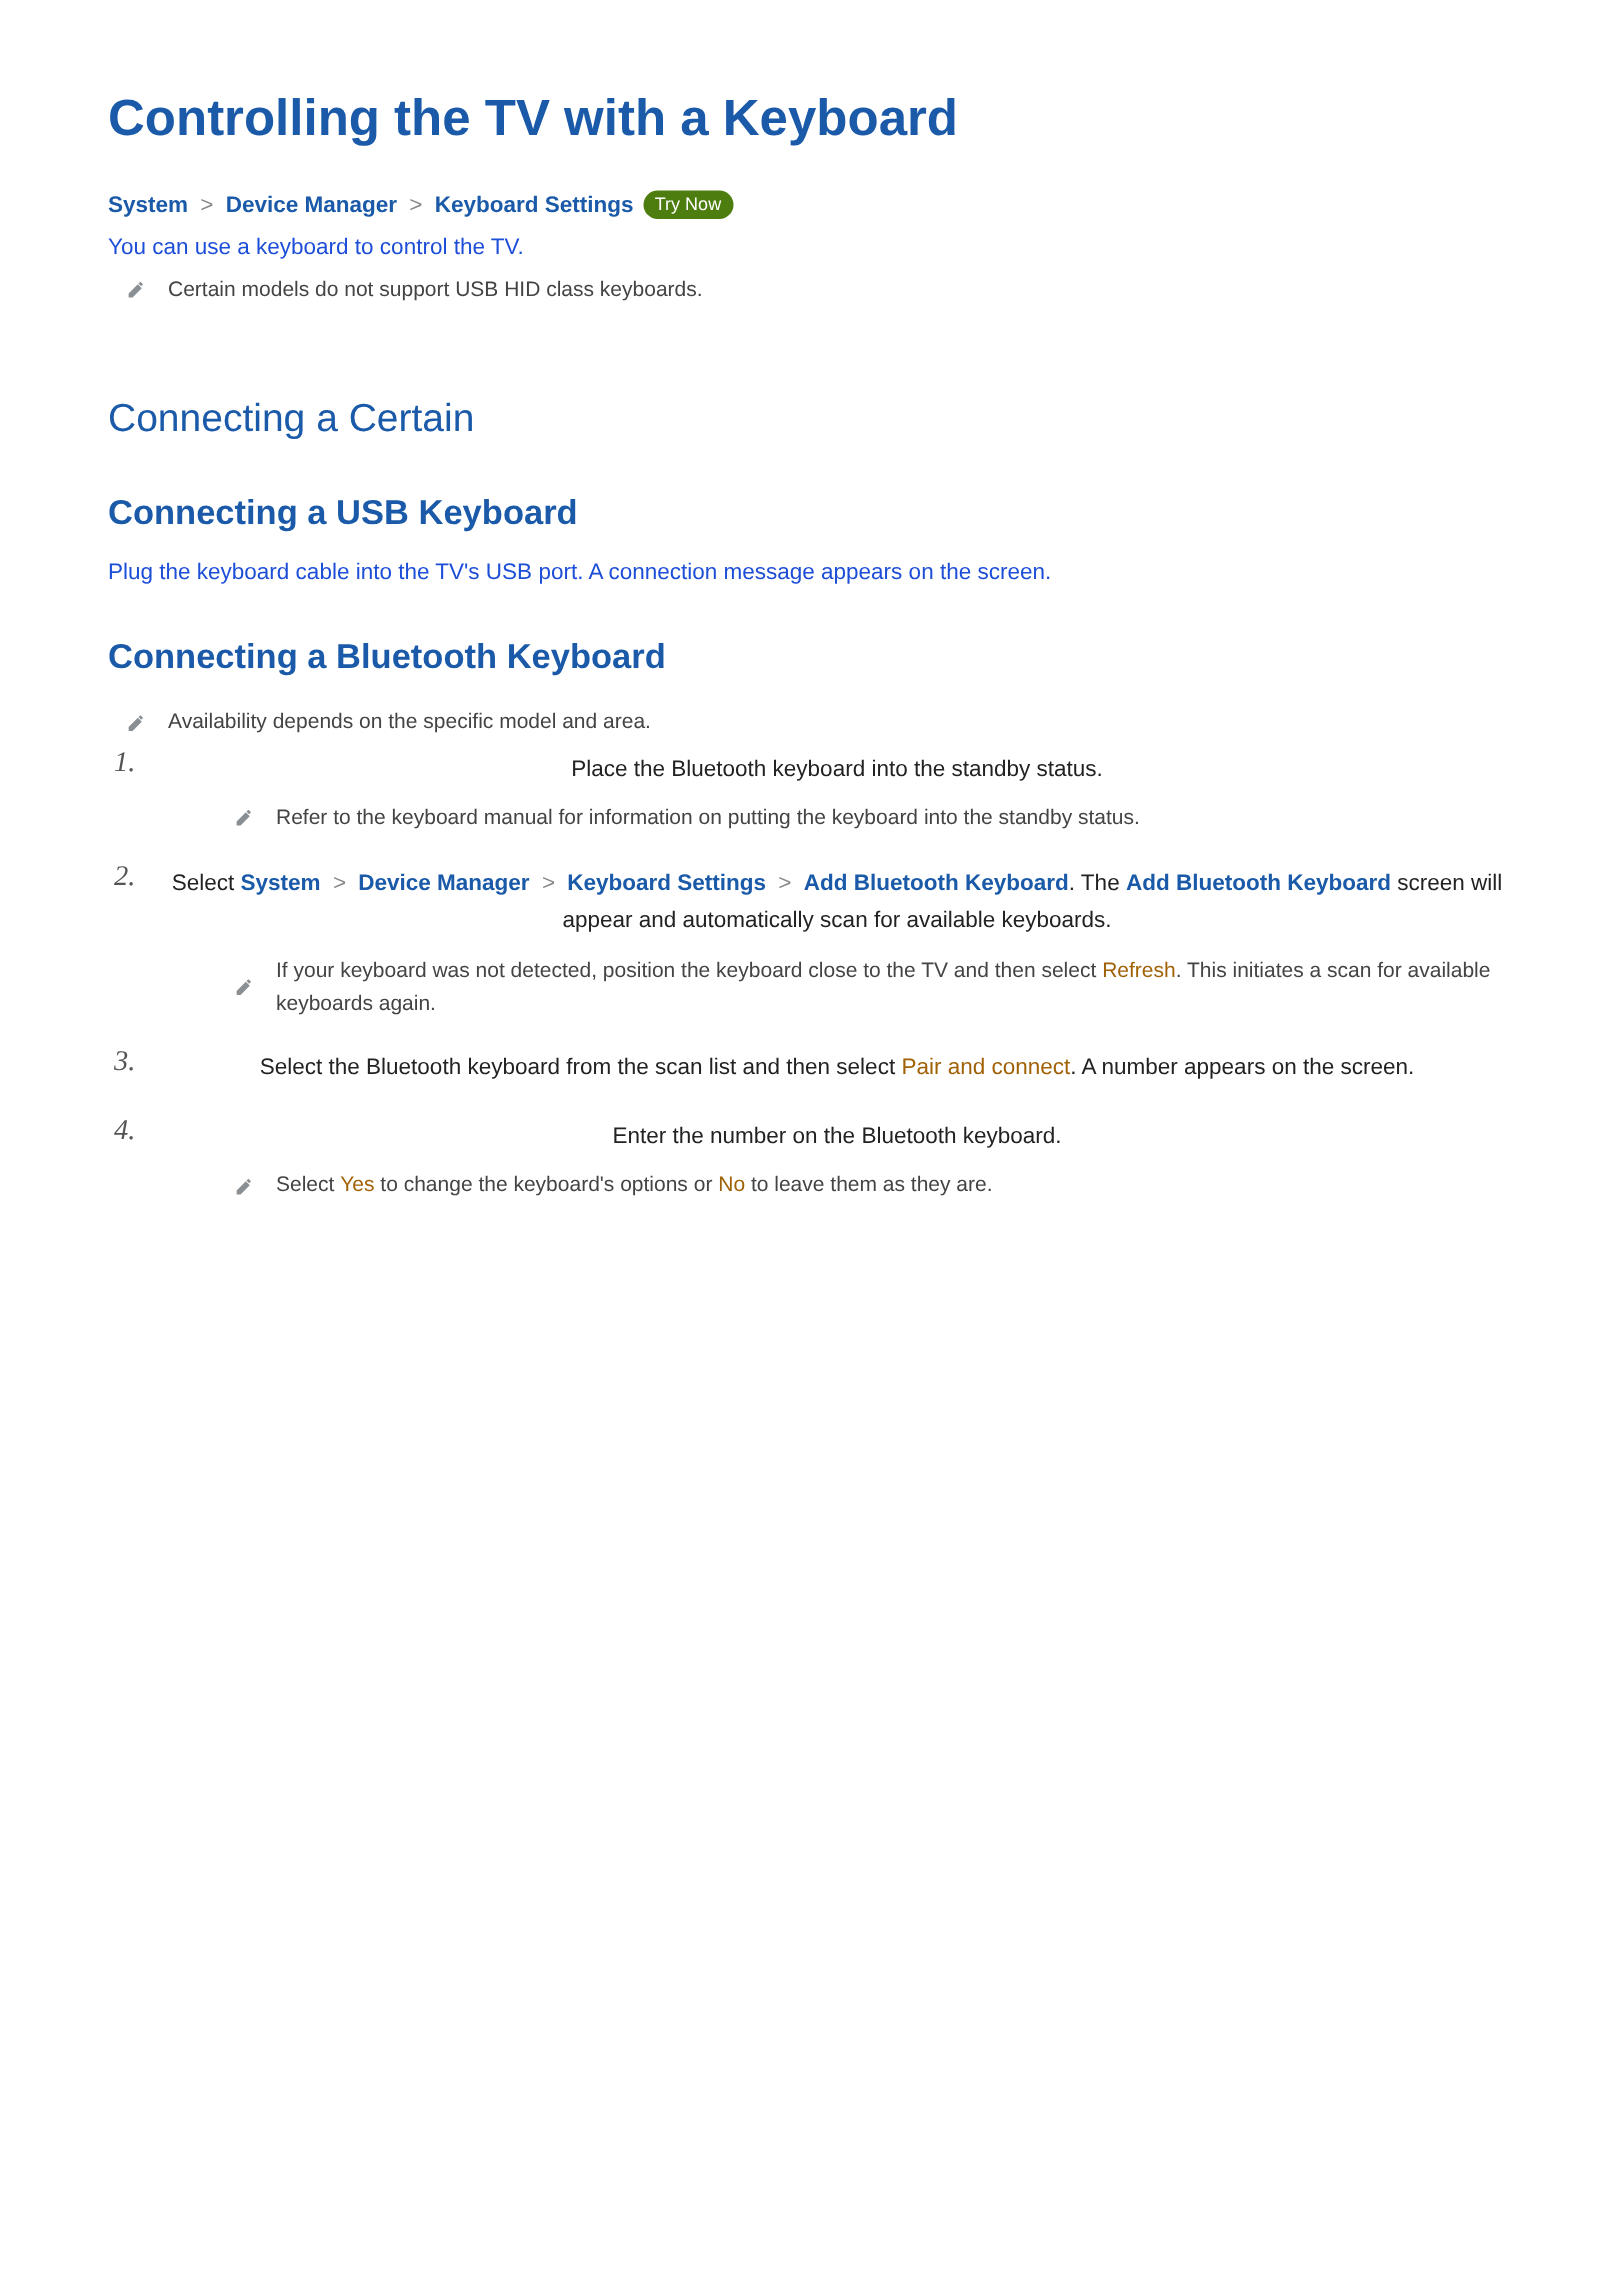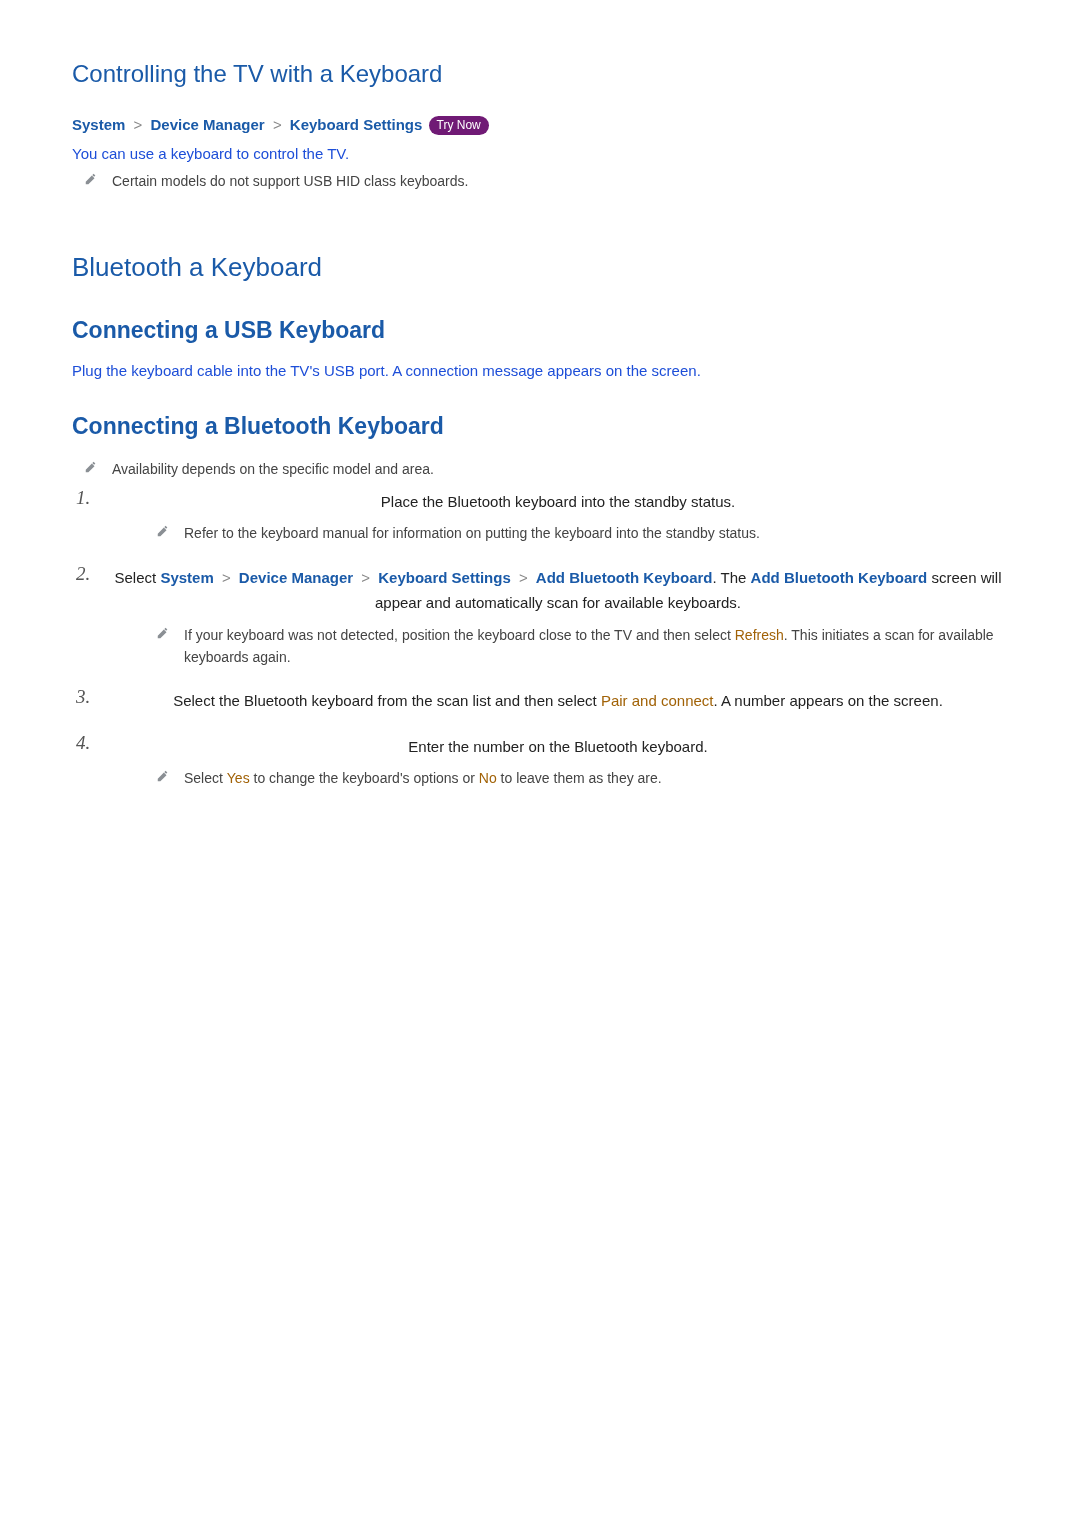--- a/index.html
+++ b/index.html
@@ -4,55 +4,55 @@
   <style>
     * { margin: 0; padding: 0; box-sizing: border-box; }
     body {
       font-family: Arial, Helvetica, sans-serif;
       background: #fff;
       width: 1080px;
       padding: 60px 72px;
       color: #222;
     }
     .page-title {
-      font-size: 24px;
-      font-weight: 400;
+      font-size: 34px;
+      font-weight: 700;
       color: #1a5aa8;
       margin-bottom: 28px;
     }
     .breadcrumb-line {
       font-size: 15px;
       font-weight: 600;
       color: #1a5aa8;
       margin-bottom: 10px;
     }
     .breadcrumb-sep {
       color: #888;
       font-weight: 400;
       margin: 0 4px;
     }
     .try-now-badge {
       display: inline-block;
-      background: #701a75;
+      background: #4d7c0f;
       color: #fff;
       font-size: 12px;
       font-weight: 500;
       padding: 2px 8px 3px 8px;
       border-radius: 10px;
       vertical-align: 1px;
       margin-left: 2px;
     }
     .body-text {
       font-size: 15px;
       color: #1d4ed8;
       margin-bottom: 6px;
     }
     .note-row {
       display: flex;
-      align-items: flex-start;
+      align-items: center;
       gap: 14px;
       padding-left: 12px;
       margin-top: 8px;
       margin-bottom: 8px;
     }
     .note-row.nested {
       padding-left: 48px;
     }
     .pencil-icon svg {
       width: 14px;
@@ -128,21 +128,21 @@
 
 <div class="note-row">
   <span class="pencil-icon">
     <svg viewBox="0 0 16 16">
         <path fill="#8a8f94" d="M2 11l7-7 3 3-7 7H2v-3zm9-9l2 2-1.5 1.5-2-2L11 2z"></path>
       </svg>
   </span>
   <span class="note-text">Certain models do not support USB HID class keyboards.</span>
 </div>
 
-<h2 class="section-h2">Bluetooth a Keyboard</h2>
+<h2 class="section-h2">Connecting a Certain</h2>
 
 <h3 class="section-h3">Connecting a USB Keyboard</h3>
 <p class="body-text" style="margin-bottom:34px">Plug the keyboard cable into the TV's USB port. A connection message appears on the screen.</p>
 
 <h3 class="section-h3">Connecting a Bluetooth Keyboard</h3>
 
 <div class="note-row">
   <span class="pencil-icon">
     <svg viewBox="0 0 16 16">
         <path fill="#8a8f94" d="M2 11l7-7 3 3-7 7H2v-3zm9-9l2 2-1.5 1.5-2-2L11 2z"></path>

